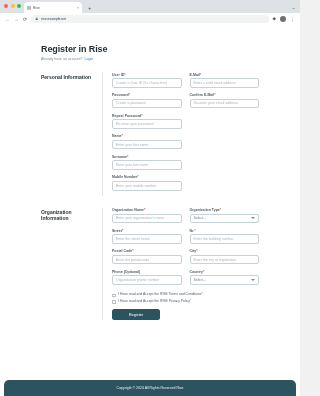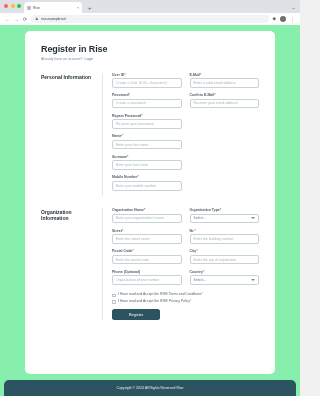--- a/index.html
+++ b/index.html
@@ -35,21 +35,21 @@
     display:flex; align-items:center; gap:2.5px; padding:0 4px;
   }
   .lock { width:3.5px; height:3.5px; color:#5f6368; }
   .url { font-size:3.4px; color:#3c4043; white-space:nowrap; overflow:hidden;}
   .tb-right { display:flex; align-items:center; gap:4px; }
   .ext-ico { font-size:4.5px; color:#5f6368; line-height:1; }
   .avatar-ico { width:6px; height:6px; border-radius:50%; background:#6f6f6f; }
   .menu-ico { font-size:5px; color:#5f6368; line-height:1; }
 
   
-  .viewport { flex:1; background:#86efac; overflow:hidden; position:relative; display:flex; flex-direction:column; }
+  .viewport { flex:1; background:#ffffff; overflow:hidden; position:relative; display:flex; flex-direction:column; }
 
   .card {
     margin: 6px 25px 0 25px;
     background:#fff;
     border-radius:5px;
     flex:1;
     padding: 13px 16px 10px 16px;
     display:flex; flex-direction:column;
   }
 

